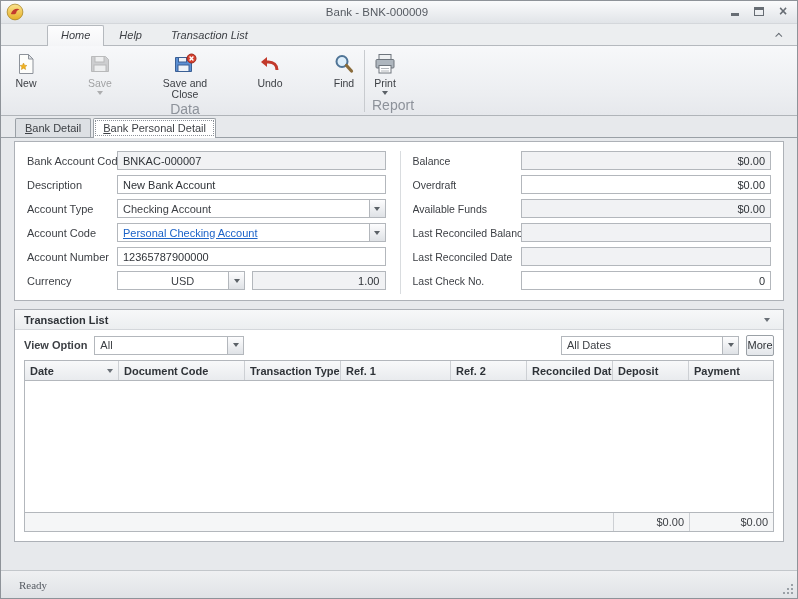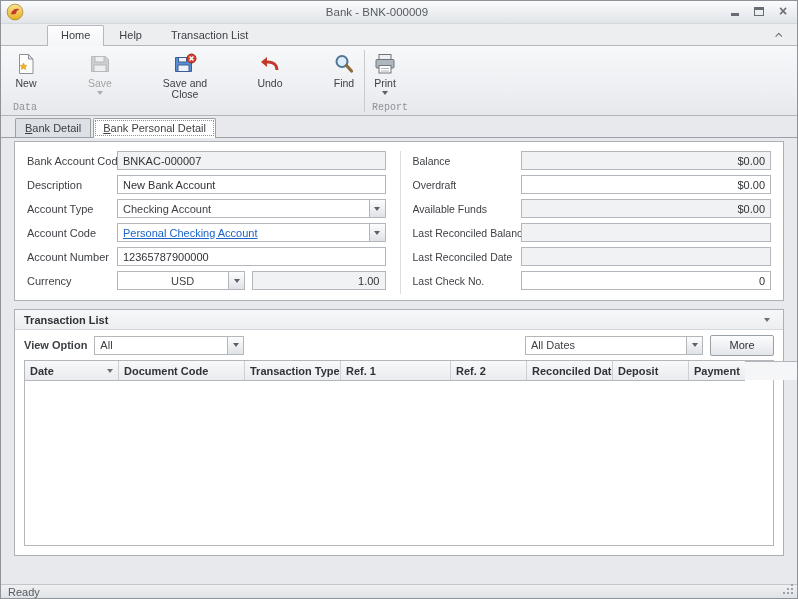--- a/index.html
+++ b/index.html
@@ -12,31 +12,31 @@
   .app-icon { width: 18px; height: 18px; margin-right: 4px; flex: none; }
   .app-icon svg { width: 18px; height: 18px; display: block; }
   .title { flex: 1; text-align: center; color: #565b62; font-size: 11.5px; }
   .win-controls { display: flex; align-items: center; gap: 6px; justify-content: flex-end; }
   .win-btn { width: 18px; height: 16px; display: flex; align-items: flex-start; justify-content: center; }
   .ic-min { width: 8px; height: 3px; background: #676d74; margin-top: 9px; }
   .ic-max { width: 10px; height: 9px; border: 1px solid #676d74; border-top-width: 3px; margin-top: 3px; }
   .ic-close { color: #676d74; font-size: 14px; font-weight: bold; line-height: 15px; }
 
   
-  .ribbon-tabs { height: 21px; flex: none; display: flex; align-items: flex-end; padding: 0 8px 0 46px; position: relative; z-index: 3; }
+  .ribbon-tabs { height: 21px; flex: none; display: flex; align-items: flex-end; padding: 0 8px 0 46px; position: relative; z-index: 3; font-style: italic; }
   .rtab { padding: 3px 13px 4px; margin-right: 1px; color: #3c3f44; border: 1px solid transparent; border-bottom: none; border-radius: 2px 2px 0 0; }
   .rtab.active { background: linear-gradient(#fdfdfe, #f4f5f7); border-color: #b5b9be; margin-bottom: -1px; padding-bottom: 5px; }
   .ribbon-collapse { position: absolute; right: 10px; bottom: 3px; width: 16px; height: 14px; display: flex; align-items: center; justify-content: center; }
   .chev-up { width: 5px; height: 5px; border-left: 1.5px solid #676d74; border-top: 1.5px solid #676d74; transform: rotate(45deg) translateY(1px); }
 
   
   .ribbon { height: 71px; flex: none; background: linear-gradient(#f7f8fa, #eceef1 70%, #e6e8ec); border-top: 1px solid #b5b9be; border-bottom: 1px solid #b0b4b9; display: flex; align-items: stretch; padding: 1px 4px 0 8px; }
   .rgroup { display: flex; flex-direction: column; }
   .rgroup-buttons { flex: 1; display: flex; align-items: stretch; padding-top: 2px; gap: 40px; }
-  .rgroup-label { color: #8d929a; font-size: 10px; padding: 0 4px 2px; font-family: Liberation Mono, monospace; }
+  .rgroup-label { text-align: center; color: #8d929a; font-size: 14px; padding: 0 4px 2px; }
   .rgroup-sep { width: 1px; background: #c8cbcf; margin: 3px; }
   .rbtn { min-width: 34px; padding: 3px 3px 1px; display: flex; flex-direction: column; align-items: center; border-radius: 2px; }
   .rbtn.wide { width: 56px; }
   .rbtn svg { width: 24px; height: 24px; display: block; flex: none; }
   .rbtn .lbl { margin-top: 2px; text-align: center; font-size: 10.5px; line-height: 11px; color: #3c3f44; }
   .rbtn.disabled { opacity: .45; filter: grayscale(1); }
   .tri { width: 0; height: 0; border-left: 3px solid transparent; border-right: 3px solid transparent; border-top: 4px solid #5b6167; }
   .rbtn .dd { margin-top: 2px; }
 
   
@@ -70,38 +70,38 @@
   
   .txn-panel { flex: 1; margin-top: 8px; background: #fff; border: 1px solid #adb1b7; display: flex; flex-direction: column; min-height: 0; }
   .txn-header { flex: none; height: 20px; display: flex; align-items: center; padding: 0 9px; background: linear-gradient(#f7f8f9, #eceef0); border-bottom: 1px solid #d4d7db; }
   .txn-title { flex: 1; font-weight: bold; color: #2f3338; }
   .txn-collapse { width: 14px; display: flex; justify-content: center; }
   .txn-filter { flex: none; height: 30px; display: flex; align-items: center; padding: 0 9px; gap: 7px; }
   .vo-label { font-weight: bold; flex: none; }
   .combo.vo { flex: none; width: 150px; }
   .combo.dates { flex: none; width: 178px; gap: 36px; }
   .filter-space { flex: 1; }
-  .more-btn { flex: none; width: 64px; height: 21px; border: 1px solid #9aa0a6; border-radius: 2px; background: linear-gradient(#fdfdfe, #e3e6ea); display: flex; align-items: center; justify-content: center; color: #2f3338; }
-
-  .grid { flex: 1; margin: 0 9px 9px; border: 1px solid #b3b7bc; display: flex; min-height: 0; background: #fff; }
+  .more-btn { flex: none; width: 28px; height: 21px; border: 1px solid #9aa0a6; border-radius: 2px; background: linear-gradient(#fdfdfe, #e3e6ea); display: flex; align-items: center; justify-content: center; color: #2f3338; }
+
+  .grid { flex: 1; margin: 0 9px 9px; border: 1px solid #b3b7bc; display: flex; flex-direction: column; min-height: 0; background: #fff; }
   .ghead { flex: none; height: 20px; display: flex; background: linear-gradient(#f8f9fa, #e9ebee); border-bottom: 1px solid #b3b7bc; }
   .gc { flex: none; display: flex; align-items: center; padding: 0 5px; border-right: 1px solid #cdd0d4; font-weight: bold; color: #2f3338; white-space: nowrap; overflow: hidden; }
   .gc.last { flex: 1; border-right: none; }
   .c0 { width: 94px; } .c1 { width: 126px; } .c2 { width: 96px; } .c3 { width: 110px; } .c4 { width: 76px; } .c5 { width: 86px; } .c6 { width: 76px; }
   .gsort { margin-left: auto; padding-left: 4px; display: flex; align-items: center; }
   .tri-sm { width: 0; height: 0; border-left: 3px solid transparent; border-right: 3px solid transparent; border-top: 4px solid #6a7077; }
   .gbody { flex: 1; background: #fff; }
   .gfoot { flex: none; height: 19px; display: flex; border-top: 1px solid #b3b7bc; background: #f5f6f7; }
   .gf { display: flex; align-items: center; justify-content: flex-end; padding: 0 5px; }
   .gf.sp { width: 588px; flex: none; padding: 0; }
   .gf.dep { width: 76px; flex: none; border-left: 1px solid #cdd0d4; }
   .gf.pay { flex: 1; border-left: 1px solid #cdd0d4; }
 
   
-  .statusbar { flex: none; height: 14px; background: linear-gradient(#eff0f2, #e0e3e6); border-top: 1px solid #c3c7cb; display: flex; align-items: center; padding: 0 7px; color: #565b62; position: relative; }
+  .statusbar { flex: none; height: 28px; background: linear-gradient(#eff0f2, #e0e3e6); border-top: 1px solid #c3c7cb; display: flex; align-items: center; padding: 0 18px; color: #565b62; position: relative; font-family: Liberation Serif, serif; }
   .grip-dot { position: absolute; right: 4px; bottom: 4px; width: 2px; height: 2px; background: #9aa0a6;
     box-shadow: -4px 0 #9aa0a6, -8px 0 #9aa0a6, 0 -4px #9aa0a6, -4px -4px #9aa0a6, 0 -8px #9aa0a6; }
 </style>
 </head>
 <body>
 
 <div class="window">
 
   <div class="titlebar">
     <div class="app-icon">

